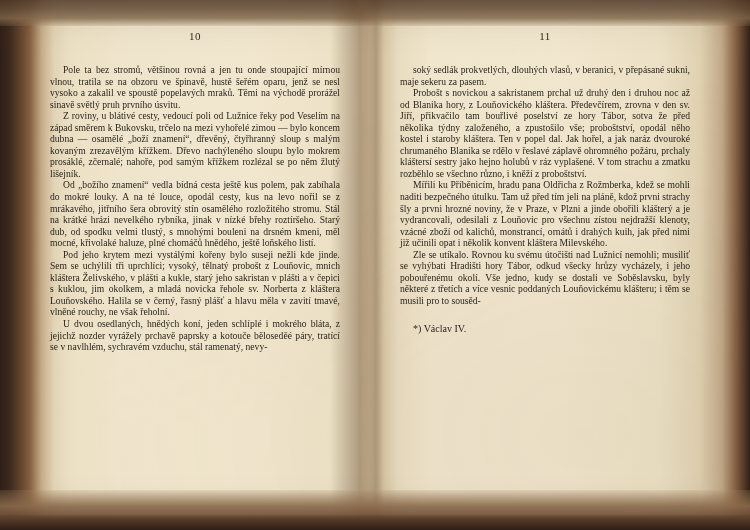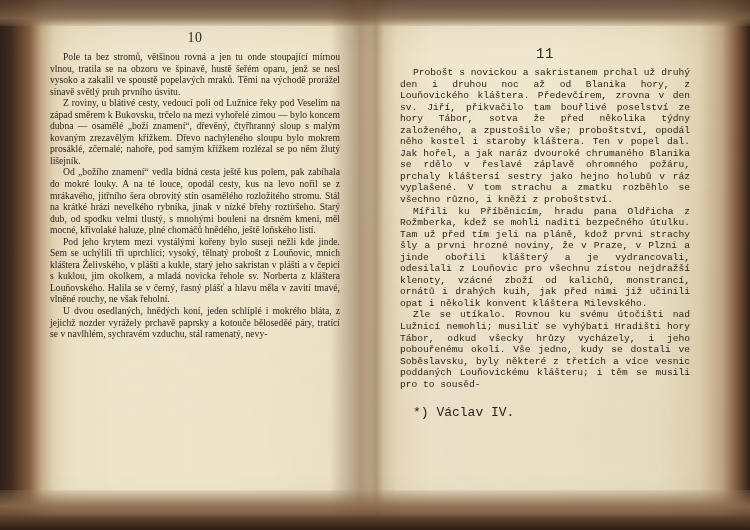--- a/index.html
+++ b/index.html
@@ -46,45 +46,45 @@
     position: absolute; left: 0; bottom: 0; width: 750px; height: 16px;
     background: linear-gradient(0deg, #2d1d14 0%, #5a3d2a 70%, rgba(90,61,42,0.0) 100%);
   }
   .page {
     position: absolute;
     top: 22px;
     height: 470px;
     box-sizing: border-box;
   }
   .page-left  { left: 44px;  width: 300px; padding: 8px 4px 0 6px; }
-  .page-right { left: 396px; width: 300px; padding: 24px 6px 0 4px; font-family: Liberation Mono, monospace; }
+  .page-right { left: 396px; width: 300px; padding: 8px 6px 0 4px; }
 
   .folio {
     text-align: center;
-    font-size: 14px;
+    font-size: 11px;
     color: #2e2a22;
     letter-spacing: .5px;
-    margin-bottom: 8px;
+    margin-bottom: 21px;
     height: 13px;
   }
   .body-text {
     font-size: 9.6px;
     line-height: 11.55px;
     color: #241f19;
     text-align: justify;
     text-justify: inter-word;
     hyphens: manual;
   }
   .body-text p {
     margin: 0;
     text-indent: 13px;
   }
   .footnote {
     margin-top: 18px;
-    font-size: 13px;
+    font-size: 10px;
     line-height: 10px;
     color: #2a241d;
     text-indent: 13px;
   }
   .grain {
     position: absolute; inset: 0;
     pointer-events: none;
     background:
       radial-gradient(ellipse at 20% 15%, rgba(255,255,255,0.10), rgba(255,255,255,0) 55%),
       radial-gradient(ellipse at 78% 82%, rgba(120,90,55,0.10), rgba(120,90,55,0) 60%);
@@ -111,20 +111,21 @@
       <p>Z roviny, u blátivé cesty, vedoucí poli od Lužnice řeky pod Veselím na západ směrem k Bukovsku, trčelo na mezi vyhořelé zimou — bylo koncem dubna — osamělé „boží znamení“, dřevěný, čtyřhranný sloup s malým kovaným zrezavělým křížkem. Dřevo nachýleného sloupu bylo mokrem prosáklé, zčernalé; nahoře, pod samým křížkem rozlézal se po něm žlutý lišejník.</p>
       <p>Od „božího znamení“ vedla bídná cesta ještě kus polem, pak zabíhala do mokré louky. A na té louce, opodál cesty, kus na levo nořil se z mrákavého, jitřního šera obrovitý stín osamělého rozložitého stromu. Stál na krátké hrázi nevelkého rybníka, jinak v nízké břehy roztíršeho. Starý dub, od spodku velmi tlustý, s mnohými bouleni na drsném kmeni, měl mocné, křivolaké haluze, plné chomáčů hnědého, ještě loňského listí.</p>
       <p>Pod jeho krytem mezi vystálými kořeny bylo suseji nežli kde jinde. Sem se uchýlili tři uprchlíci; vysoký, tělnatý probošt z Louňovic, mnich kláštera Želivského, v plášti a kukle, starý jeho sakristan v plášti a v čepici s kuklou, jim okolkem, a mladá novicka řehole sv. Norberta z kláštera Louňovského. Halila se v černý, řasný plášť a hlavu měla v zavití tmavé, vlněné rouchy, ne však řeholní.</p>
       <p>U dvou osedlaných, hnědých koní, jeden schlíplé i mokrého bláta, z jejichž nozder vyrážely prchavě paprsky a kotouče běloseděé páry, tratící se v navlhlém, sychravém vzduchu, stál ramenatý, nevy-</p>
     </div>
   </div>
 
   <div class="page page-right">
     <div class="folio">11</div>
     <div class="body-text">
+      <p>soký sedlák prokvetlých, dlouhých vlasů, v beranici, v přepásané sukni, maje sekeru za pasem.</p>
       <p>Probošt s novickou a sakristanem prchal už druhý den i druhou noc až od Blanika hory, z Louňovického kláštera. Předevčírem, zrovna v den sv. Jiří, přikvačilo tam bouřlivé poselství ze hory Tábor, sotva že před několika týdny založeného, a zpustošilo vše; proboštství, opodál něho kostel i staroby kláštera. Ten v popel dal. Jak hořel, a jak naráz dvouroké chrumaného Blanika se rdělo v řeslavé záplavě ohromného požáru, prchaly kláštersí sestry jako hejno holubů v ráz vyplašené. V tom strachu a zmatku rozběhlo se všechno různo, i kněží z proboštství.</p>
       <p>Mířili ku Příběnicím, hradu pana Oldřicha z Rožmberka, kdež se mohli naditi bezpečného útulku. Tam už před tím jeli na pláně, kdož prvni strachy šly a prvni hrozné noviny, že v Praze, v Plzni a jinde obořili klášterý a je vydrancovali, odesilali z Louňovic pro všechnu zístou nejdražší klenoty, vzácné zboží od kalichů, monstrancí, ornátů i drahých kuih, jak před nimi již učinili opat i několik konvent kláštera Milevského.</p>
       <p>Zle se utíkalo. Rovnou ku svému útočišti nad Lužnicí nemohli; musiliť se vyhýbati Hradišti hory Tábor, odkud všecky hrůzy vycházely, i jeho pobouřenému okolí. Vše jedno, kudy se dostali ve Soběslavsku, byly některé z třetích a více vesnic poddaných Louňovickému klášteru; i těm se musili pro to sousěd-</p>
     </div>
     <div class="footnote">*) Václav IV.</div>
   </div>
 
   <div class="page-shadow-left"></div>
   <div class="grain"></div>
   <div class="vignette"></div>

